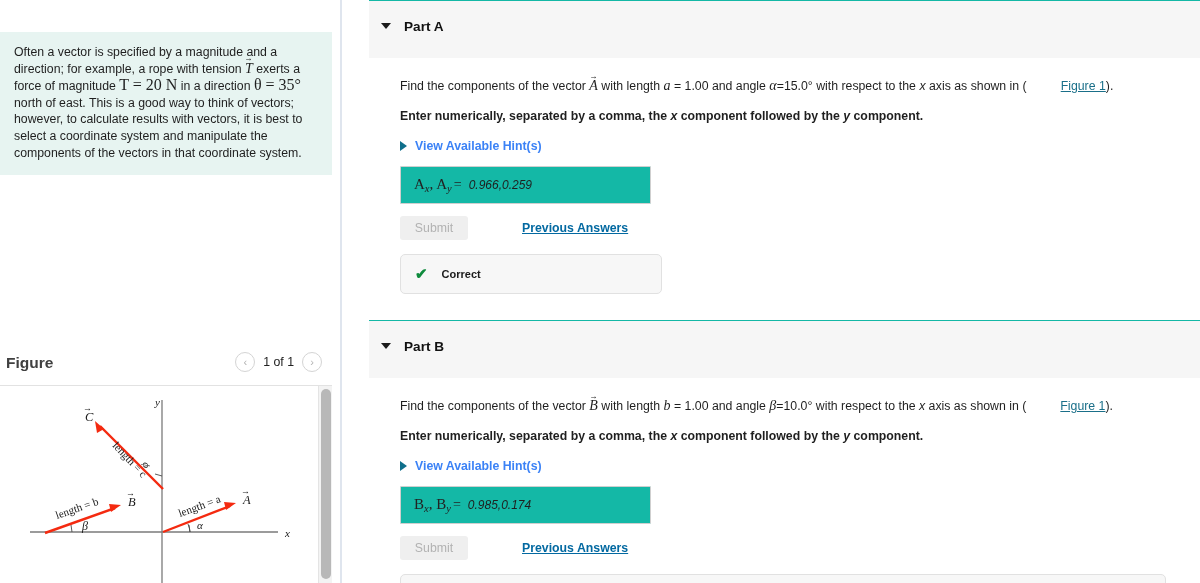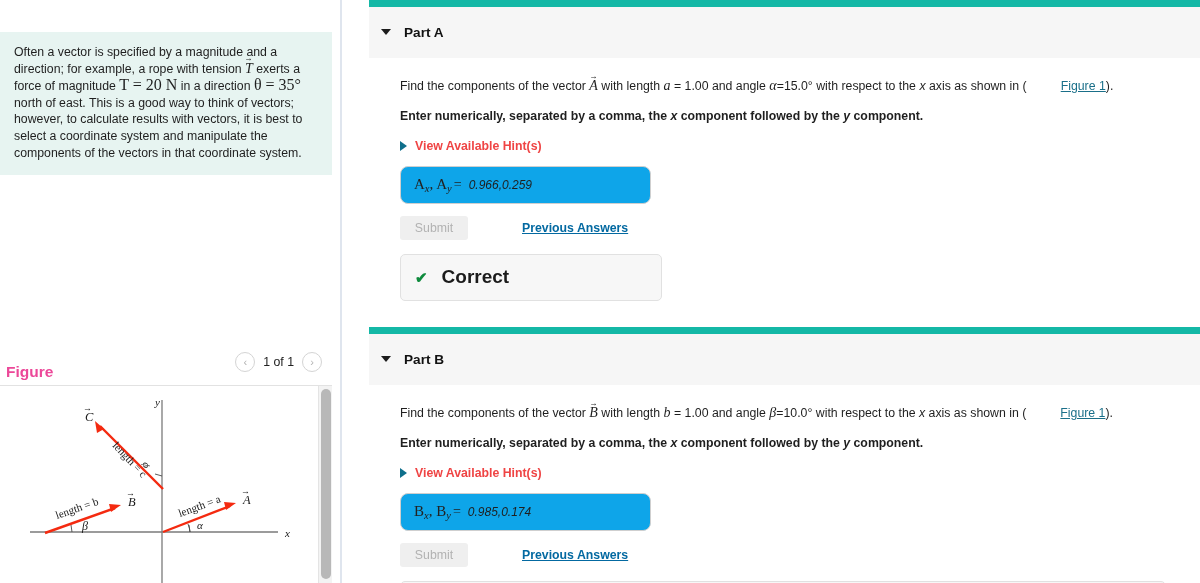--- a/index.html
+++ b/index.html
@@ -47,22 +47,22 @@
     transform: translateX(-55%) scaleX(0.8);
     font-size: 0.72em; font-style: normal; line-height: 1;
   }
 
   .figure-header {
     position: absolute; left: 0; top: 348px;
     width: 332px; height: 36px;
     box-sizing: border-box;
   }
   .figure-title {
-    position: absolute; left: 6px; top: 15px;
-    font-size: 15.5px; font-weight: bold; color: #ec4899;
+    position: absolute; left: 6px; top: 6px;
+    font-size: 15.5px; font-weight: bold; color: #404040;
   }
   .fig-nav { position: absolute; right: 10px; top: 4px; display: flex; align-items: center; gap: 8px; }
   .circ-btn {
     width: 20px; height: 20px; border-radius: 50%;
     border: 1px solid #d4d4d4; background: #ffffff;
     display: flex; align-items: center; justify-content: center;
     color: #b3b3b3; font-size: 11px; line-height: 1;
     box-sizing: border-box;
   }
   .fig-count { font-size: 12.3px; color: #222; }
@@ -99,21 +99,21 @@
     width: 856px; height: 583px;
     background: #ffffff;
     overflow: hidden;
   }
   .part-header {
     position: relative;
     margin-left: 25px;
     width: 831px;
     height: 58px;
     background: #f6f6f6;
-    border-top: 7px solid #14b8a6;
+    border-top: 1px solid #14b8a6;
     box-sizing: border-box;
   }
   .part-header .tri {
     position: absolute; left: 12px; top: 22px;
     width: 0; height: 0;
     border-left: 5.5px solid transparent;
     border-right: 5.5px solid transparent;
     border-top: 6.5px solid #1c1c1c;
   }
   .part-header .part-label {
@@ -133,27 +133,27 @@
     color: #1a6f89; text-decoration: underline; margin-left: 34px;
   }
 
   .hint-row { margin-top: 15px; display: flex; align-items: center; gap: 8px; }
   .hint-tri {
     width: 0; height: 0;
     border-top: 5.5px solid transparent;
     border-bottom: 5.5px solid transparent;
     border-left: 7px solid #0f6f8b;
   }
-  .hint-text { color: #ef4444; font-size: 12.3px; font-weight: bold; }
+  .hint-text { color: #3b82f6; font-size: 12.3px; font-weight: bold; }
 
   .answer-box {
     margin-top: 13px;
     width: 251px; height: 38px;
-    border: 1px solid #cfcfcf; border-radius: 8px;
-    background: #0ea5e9;
+    border: 1px solid #cfcfcf; border-radius: 1px;
+    background: #14b8a6;
     display: flex; align-items: center;
     box-sizing: border-box;
     padding-left: 13px;
   }
   .ans-label {
     font-family: "Liberation Serif", serif; font-size: 15px;
   }
   .ans-label .sub { font-size: 10.5px; vertical-align: -0.25em; font-style: italic; }
   .ans-eq { font-family: "Liberation Serif", serif; font-size: 14px; margin: 0 7px 0 2px; }
   .ans-value { font-size: 12px; color: #1f1f1f; font-style: italic; }
@@ -178,21 +178,21 @@
     border: 1px solid #e1e1e1; border-radius: 5px;
     background: #f7f7f7;
     box-sizing: border-box;
     padding: 11px 14px 12px 14px;
   }
   .feedback-box.wide { width: 766px; }
   .fb-head { display: flex; align-items: center; gap: 14px; }
   .check {
     color: #0f8b3d; font-size: 15px; font-weight: bold; line-height: 1;
   }
-  .fb-title { font-size: 19px; font-weight: bold; color: #1b1b1b; }
+  .fb-title { font-size: 11px; font-weight: bold; color: #1b1b1b; }
 </style>
 </head>
 <body>
 
 <div class="page">
 
   <div class="left-panel">
 
     <div class="intro-box">
       <p><span>Often a vector is specified by a magnitude and a direction; for example, a rope with tension </span><span class="vecser">T</span><span> exerts a force of magnitude </span><span class="mn">T = 20 N</span><span> in a direction </span><span class="mn">θ = 35°</span><span> north of east. This is a good way to think of vectors; however, to calculate results with vectors, it is best to select a coordinate system and manipulate the components of the vectors in that coordinate system.</span></p>

